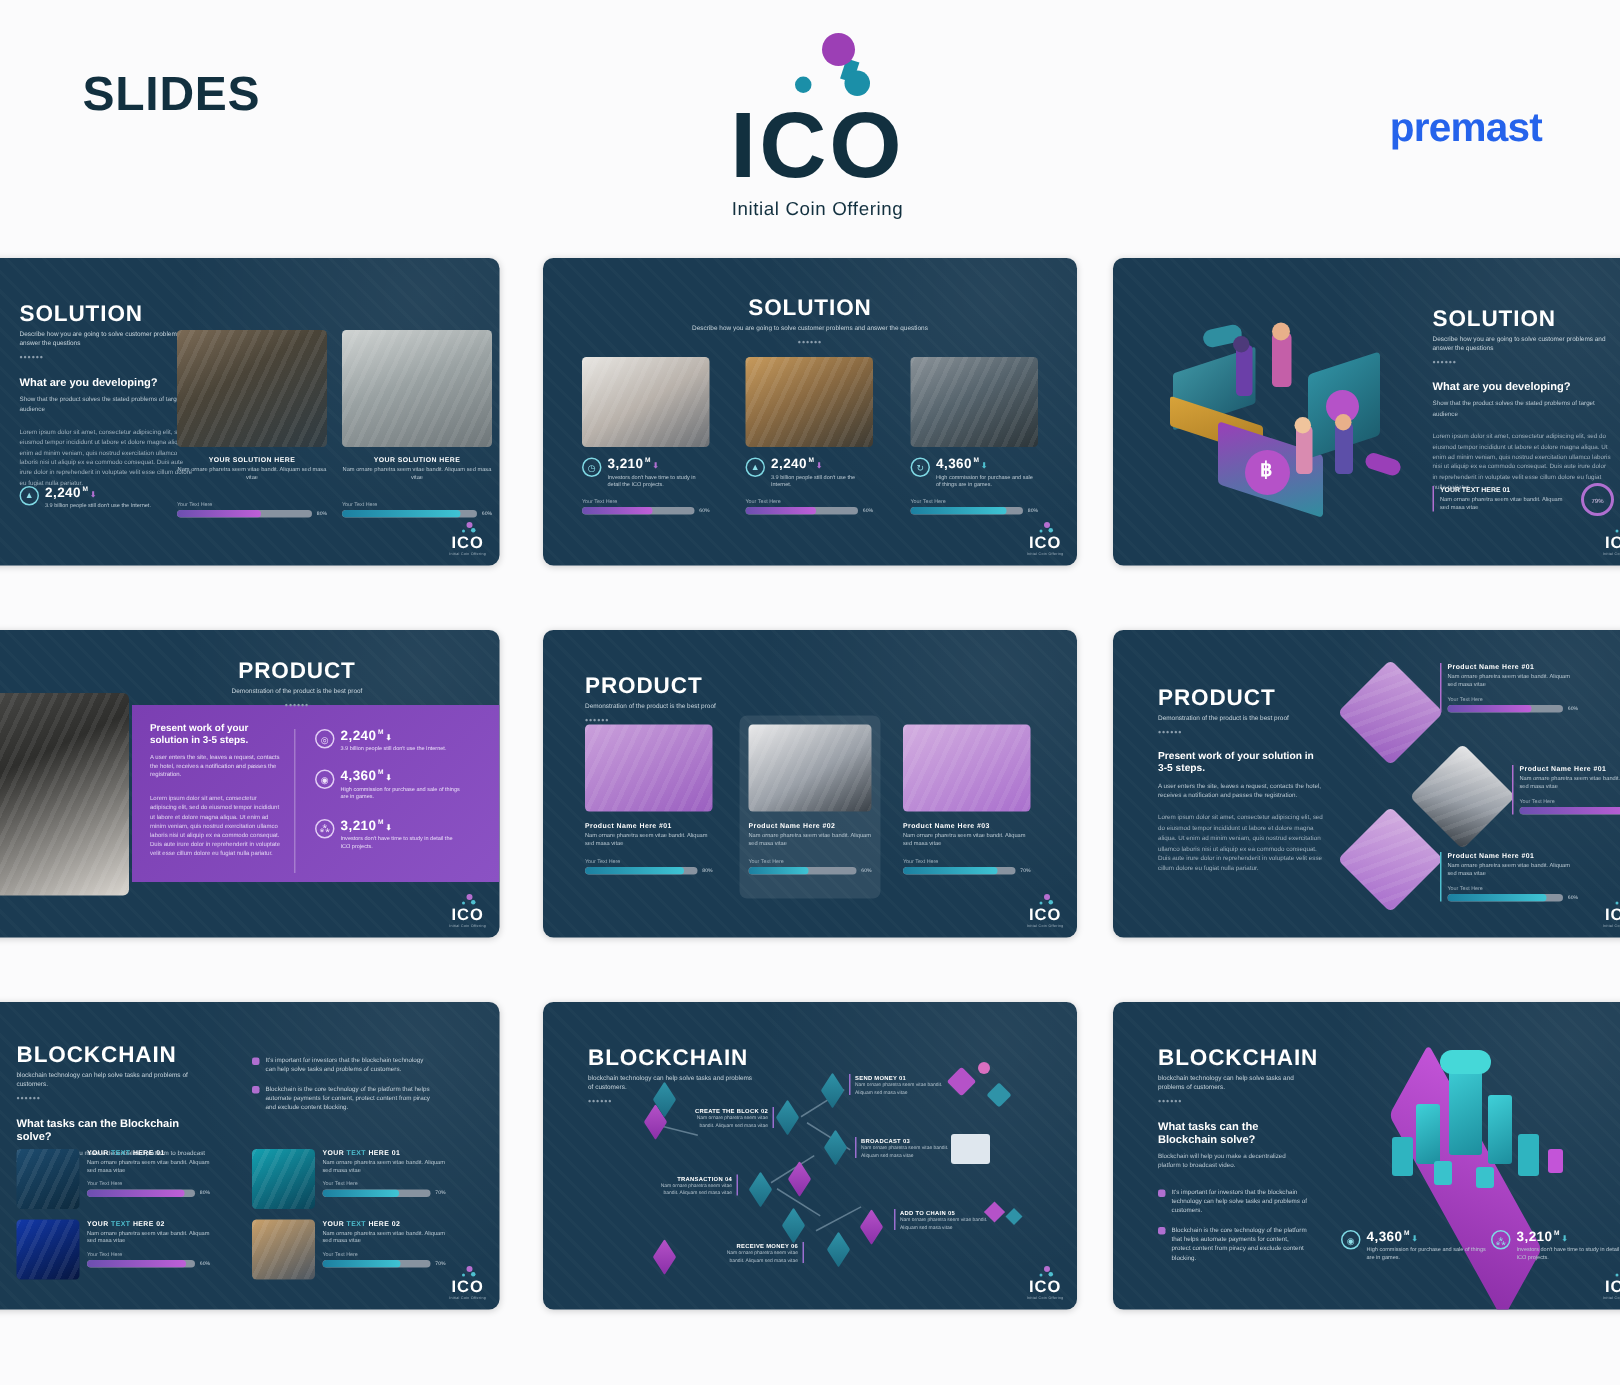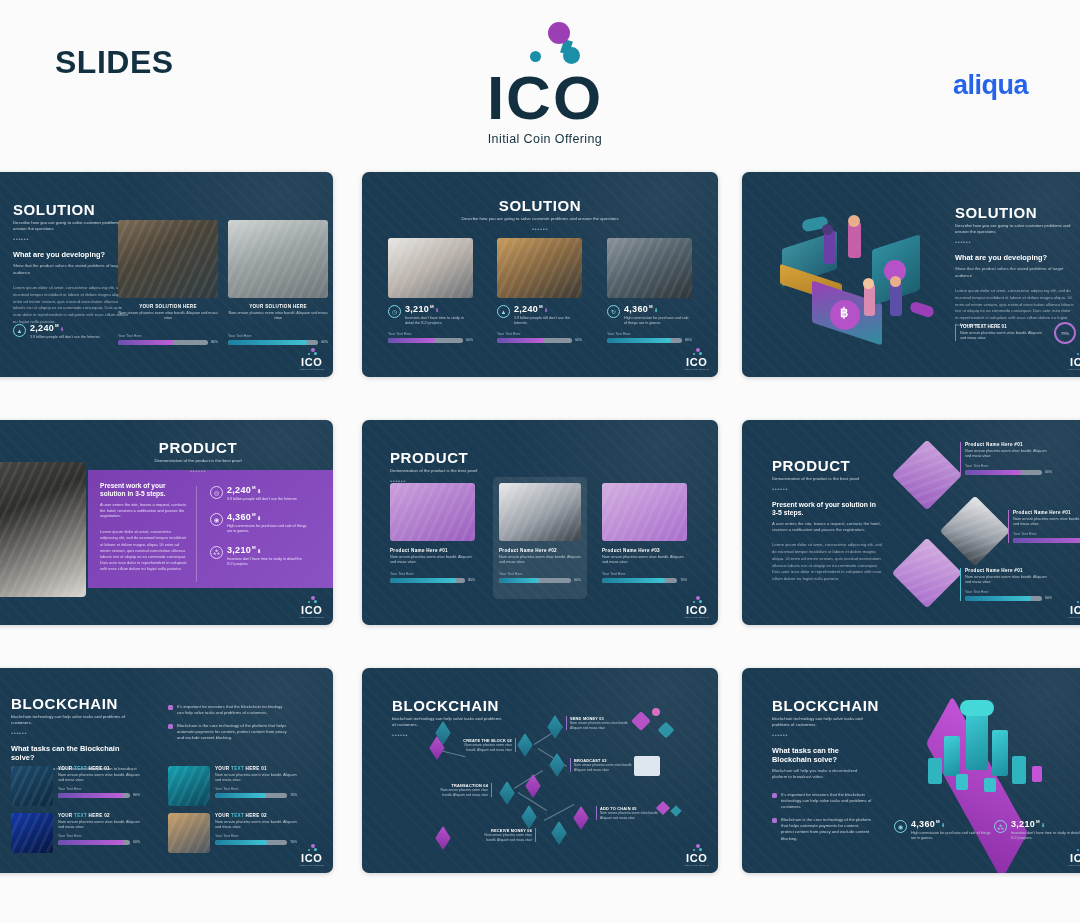--- a/index.html
+++ b/index.html
@@ -136,21 +136,21 @@
     <div class="ico-mark">
       <div class="bar"></div>
         <div class="c-big"></div>
         <div class="c-mid"></div>
         <div class="c-sm"></div>
     </div>
     <div class="ico-word">ICO</div>
     <div class="ico-sub">Initial Coin Offering</div>
   </div>
 
-  <div class="premast">aliqua</div>
+  <div class="premast">premast</div>
 </div>
 
 <div class="grid">
 
   <div class="slide r0 c0">
    <div class="sl-inner">
     <div style="position:absolute;left:35px;top:30px;width:118px;">
       <div class="h1">SOLUTION</div>
       <div class="sub">Describe how you are going to solve customer problems and answer the questions</div>
       <div class="dots">••••••</div>

